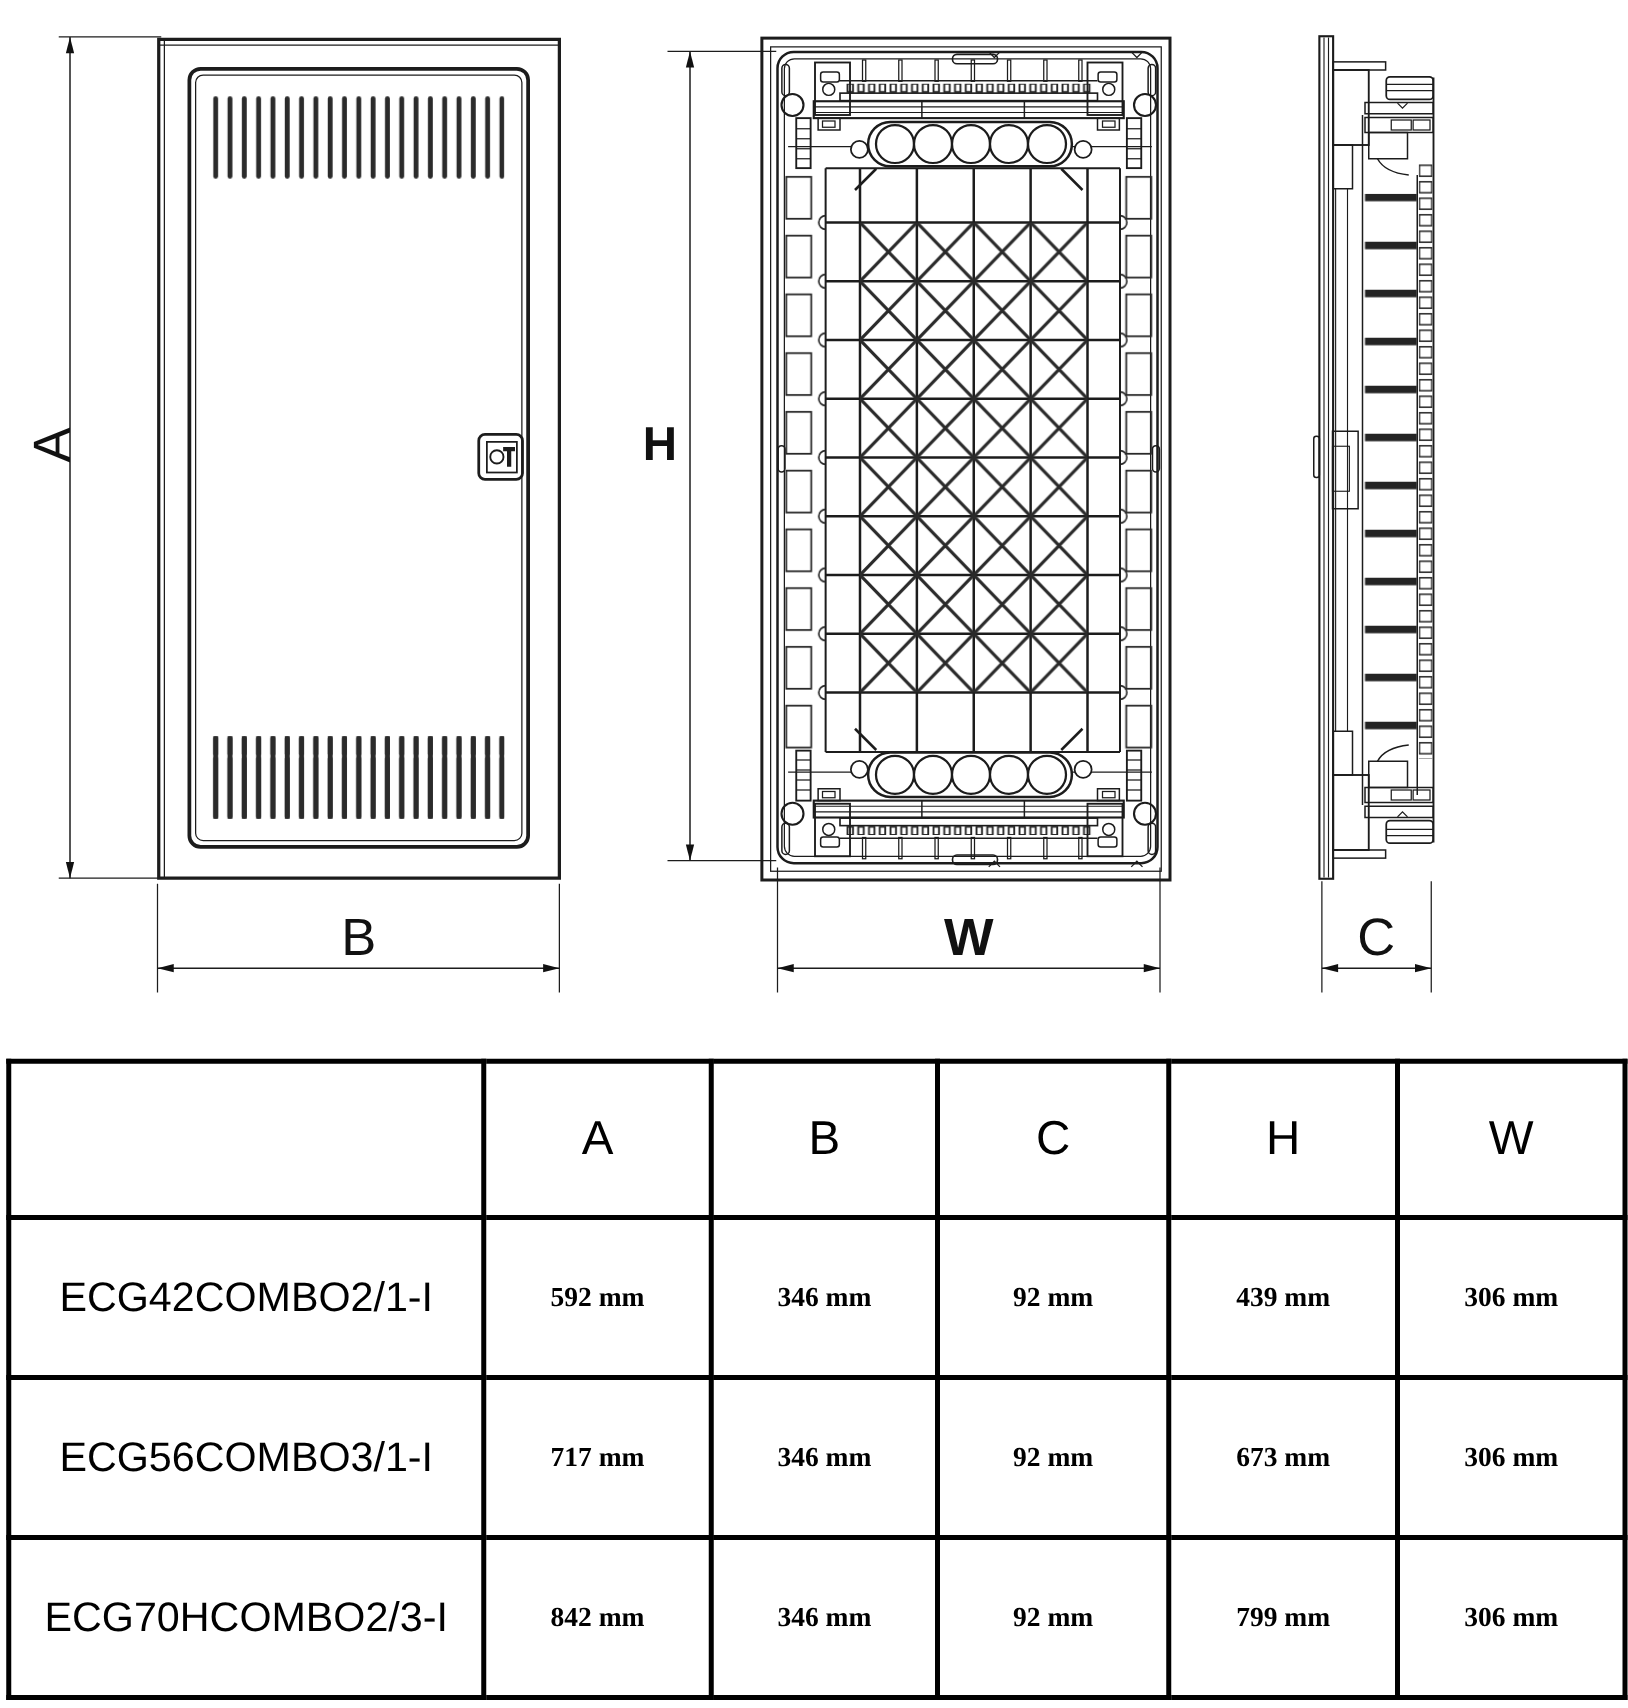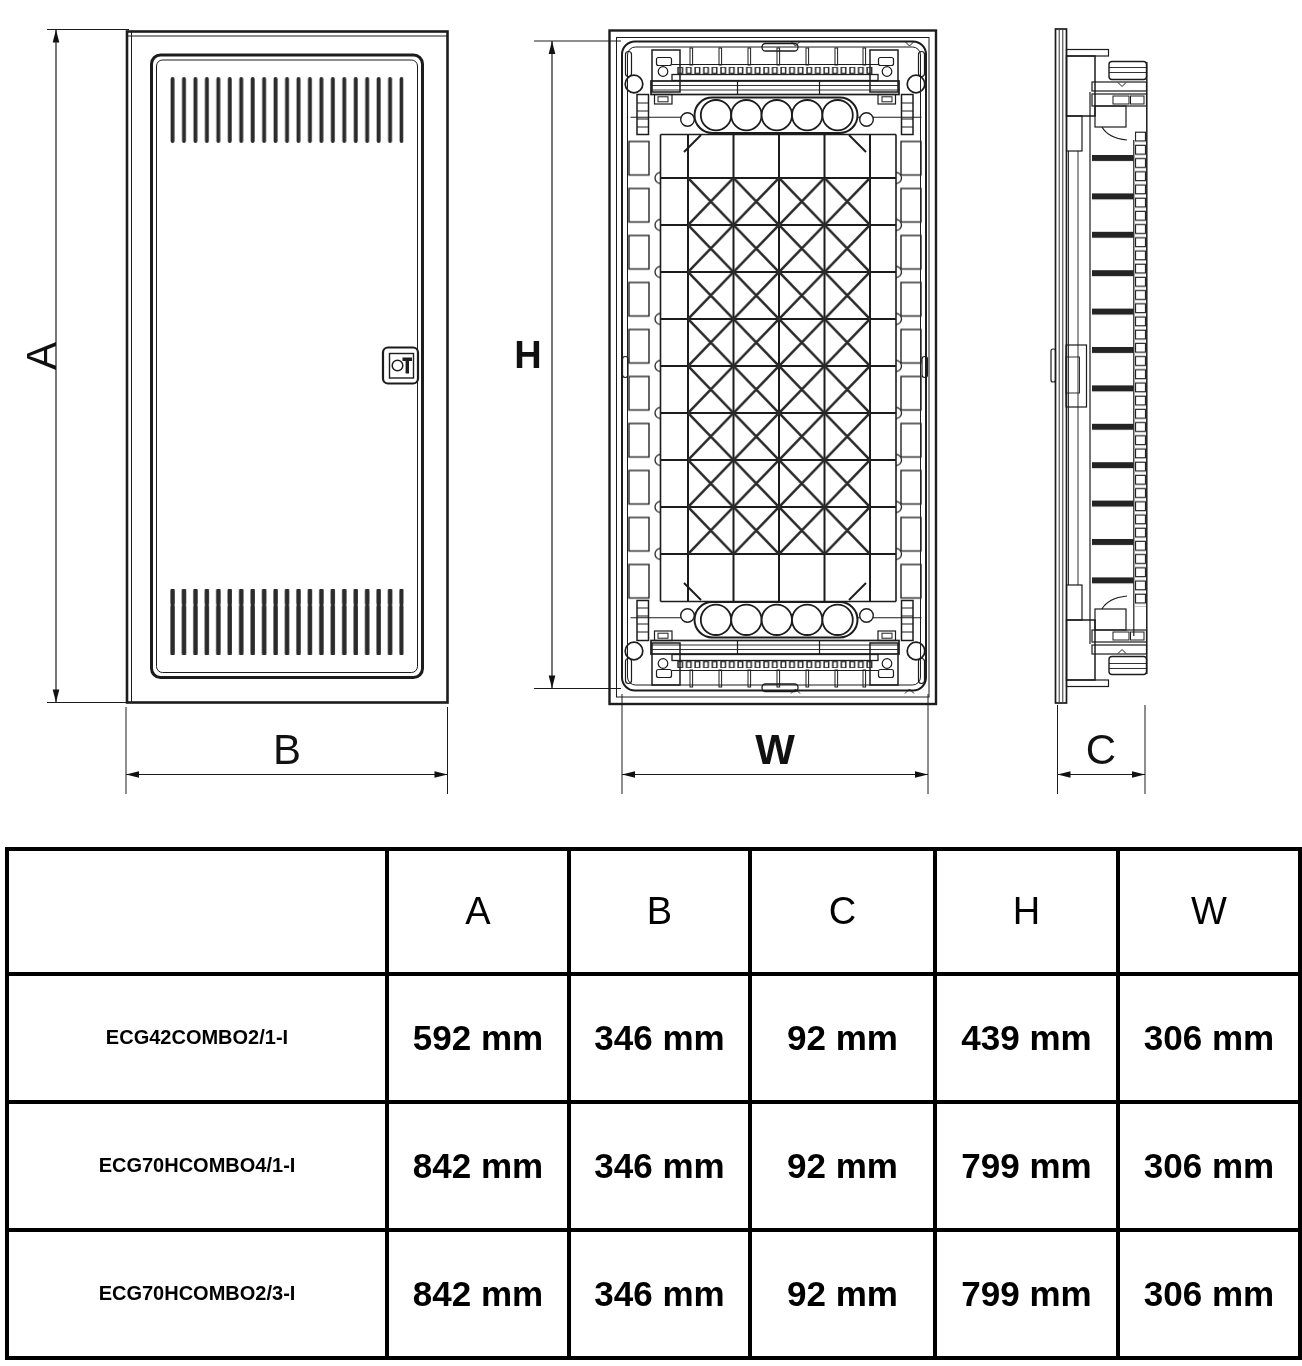--- a/index.html
+++ b/index.html
@@ -6,22 +6,22 @@
   body{width:1302px;height:1366px;position:relative;overflow:hidden;
        font-family:"Liberation Sans",sans-serif;color:#000;}
   .drawing-area{position:absolute;left:0;top:0;width:1302px;height:820px;}
   .dim-text{font-family:"Liberation Sans",sans-serif;fill:#111;}
   .table-wrap{position:absolute;left:5px;top:847px;}
   table.dims{border-collapse:collapse;table-layout:fixed;width:1293px;height:513px;background:#fff;}
   table.dims th, table.dims td{
     border:4px solid #000;text-align:center;vertical-align:middle;
     background:#fff;padding:0;overflow:hidden;white-space:nowrap;}
   table.dims th{font-size:38px;font-weight:400;height:71px;}
-  td.model{font-size:20px;font-weight:700;height:73px;}
-  td.val{font-size:35px;font-weight:700;}
+  td.model{font-size:33px;font-weight:400;height:73px;}
+  td.val{font-size:22px;font-weight:700;font-family:Liberation Serif, serif;}
 </style>
 </head>
 <body>
 
 <div class="drawing-area">
 <svg viewBox="0 0 1302 820" width="1302" height="820" xmlns="http://www.w3.org/2000/svg">
   <defs>
     <pattern id="ventSlots" patternUnits="userSpaceOnUse" x="170" y="77" width="11.45" height="66">
       <rect x="0.6" y="0" width="3.9" height="66" rx="1.9" fill="#2b2b2b"></rect>
     </pattern>
@@ -261,25 +261,25 @@
     </tr>
     <tr>
       <td class="model">ECG42COMBO2/1-I</td>
       <td class="val">592 mm</td>
       <td class="val">346 mm</td>
       <td class="val">92 mm</td>
       <td class="val">439 mm</td>
       <td class="val">306 mm</td>
     </tr>
     <tr>
-      <td class="model">ECG70HCOMBO4/1-I</td>
-      <td class="val">842 mm</td>
+      <td class="model">ECG56COMBO3/1-I</td>
+      <td class="val">717 mm</td>
       <td class="val">346 mm</td>
       <td class="val">92 mm</td>
-      <td class="val">799 mm</td>
+      <td class="val">673 mm</td>
       <td class="val">306 mm</td>
     </tr>
     <tr>
       <td class="model">ECG70HCOMBO2/3-I</td>
       <td class="val">842 mm</td>
       <td class="val">346 mm</td>
       <td class="val">92 mm</td>
       <td class="val">799 mm</td>
       <td class="val">306 mm</td>
     </tr>

